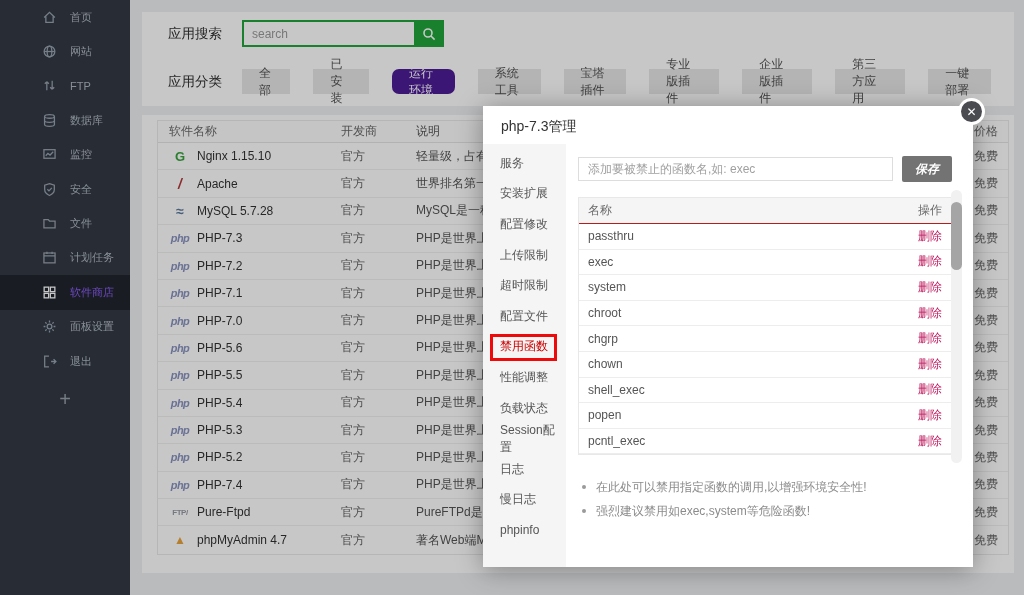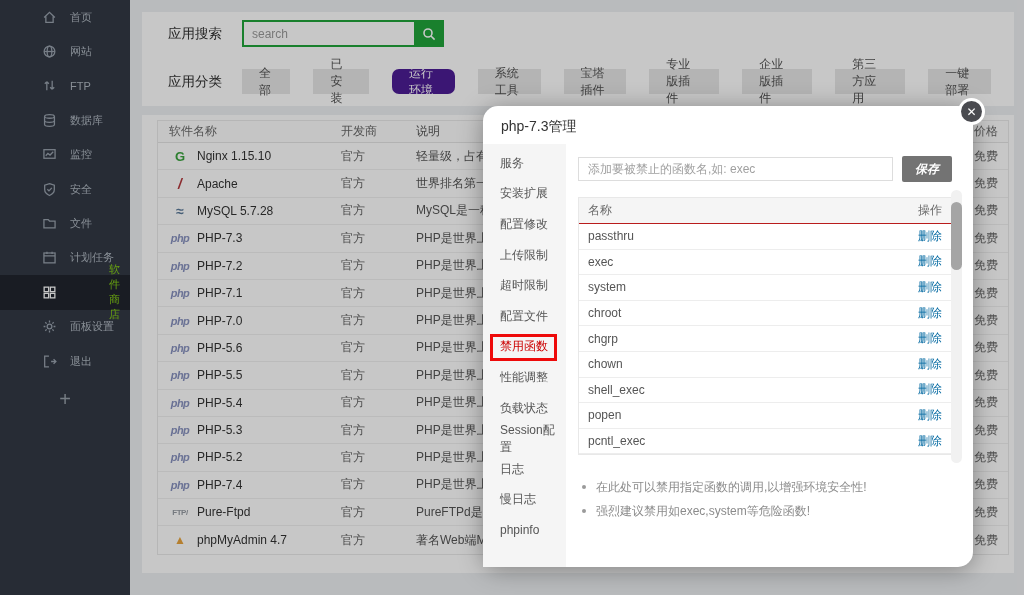--- a/index.html
+++ b/index.html
@@ -7,21 +7,21 @@
   body {
     position: relative;
     font-family: "Liberation Sans", "DejaVu Sans", sans-serif;
     background: #eef0f2;
     overflow: hidden;
   }
 
   
   .sidebar { position:absolute; left:0; top:0; width:130px; height:595px; background:#323945; z-index:1; }
   .side-item { height:34.4px; display:flex; align-items:center; padding-left:42px; color:#b0b8c1; font-size:11px; cursor:pointer; }
-  .side-item.active { background:#20252d; color:#84cc16;gap:39px; }
+  .side-item.active { background:#20252d; color:#8b5cf6; }
   .side-item .ic { width:15px; height:15px; margin-right:13px; display:flex; align-items:center; justify-content:center; }
   .side-item svg { width:15px; height:15px; stroke:#99a2ad; fill:none; stroke-width:1.2; }
   .side-item.active svg { stroke:#ffffff; }
   .side-plus { margin-top:10px; text-align:center; color:#98a0aa; font-size:20px; cursor:pointer; }
 
   
   .panel1 { position:absolute; left:142px; top:12px; width:872px; height:94px; background:#ffffff; z-index:1; }
   .row-search { position:absolute; left:26px; top:8px; display:flex; align-items:center; height:27px; }
   .row-label { font-size:13.5px; color:#333; width:74px; flex-shrink:0; }
   .search-box { display:flex; }
@@ -47,35 +47,35 @@
   .app-icon { width:22px; margin-right:6px; text-align:center; font-weight:bold; font-size:12px; flex-shrink:0; }
   .php-icon { font-style:italic; font-size:11px; letter-spacing:-0.5px; }
   .pureftpd-icon { font-size:8px; letter-spacing:-0.5px; }
   .apache-icon { font-style:italic; font-size:14px; }
   .nginx-icon { font-size:13px; }
   .mysql-icon { font-size:14px; }
   .phpmyadmin-icon { font-size:12px; }
 
   
   .overlay { position:absolute; inset:0; background:rgba(0,0,0,0.22); z-index:10; }
-  .modal { position:absolute; left:483px; top:106px; width:490px; height:461px; background:#fff; z-index:20; box-shadow:0 3px 24px rgba(0,0,0,0.35);border-radius:15px; }
+  .modal { position:absolute; left:483px; top:106px; width:490px; height:461px; background:#fff; z-index:20; box-shadow:0 3px 24px rgba(0,0,0,0.35); }
   .m-title { height:38px; line-height:40px; padding-left:18px; font-size:14px; color:#333; }
   .m-body { position:absolute; left:0; right:0; top:38px; bottom:0; display:flex; }
   .m-tabs { width:83px; background:#f5f5f5; padding-top:4px; flex-shrink:0; }
   .m-tab { position:relative; height:30.6px; display:flex; align-items:center; padding-left:17px; font-size:12px; color:#555; cursor:pointer; }
   .m-tab.active { color:#c00; }
   .m-tab.active::after { content:""; position:absolute; left:7px; top:2px; width:61px; height:21px; border:3px solid #ee0a0a; }
   .m-content { flex:1; position:relative; }
   .fn-input { position:absolute; left:12px; top:13px; width:315px; height:24px; border:1px solid #ddd; padding:0 9px; font-size:12px; color:#333; outline:none; font-family:inherit; }
   .fn-input::placeholder { color:#a0a0a0; }
   .save-btn { position:absolute; left:336px; top:12px; width:50px; height:26px; background:#737373; color:#fff; border:none; border-radius:2px; font-size:12px; font-style:italic; font-weight:bold; cursor:pointer; font-family:inherit; }
   .fn-table { position:absolute; left:12px; top:53px; width:374px; border:1px solid #e8e8e8; }
   .fn-head { height:26px; background:#f5f5f5; border-bottom:1px solid #b91c1c; display:flex; align-items:center; justify-content:space-between; padding:0 9px; font-size:12px; color:#6a6a6a; }
   .fn-row { height:25.6px; display:flex; align-items:center; justify-content:space-between; padding:0 9px; font-size:12px; color:#555; border-bottom:1px solid #ededed; background:#fff; }
-  .fn-del { color:#0369a1; cursor:pointer; }
+  .fn-del { color:#be185d; cursor:pointer; }
   .m-scrollbar { position:absolute; left:385px; top:46px; width:11px; height:273px; background:#f1f1f1; border-radius:6px; }
   .m-scroll-thumb { position:absolute; left:0; top:12px; width:11px; height:68px; background:#a5a5a5; border-radius:6px; cursor:pointer; }
   .m-notes { position:absolute; left:14px; top:331px; }
   .m-note { display:flex; align-items:center; font-size:12px; color:#8b8b8b; height:24px; }
   .m-note .dot { width:4px; height:4px; border-radius:50%; background:#9a9a9a; margin:0 10px 0 2px; flex-shrink:0; }
 
   .close-btn { position:absolute; left:958px; top:98px; width:27px; height:27px; border-radius:50%; background:#ffffff; display:flex; align-items:center; justify-content:center; z-index:22; cursor:pointer; }
   .close-inner { width:21px; height:21px; border-radius:50%; background:#4a4b50; color:#fff; font-size:12px; font-weight:bold; display:flex; align-items:center; justify-content:center; }
 </style>
 </head>

